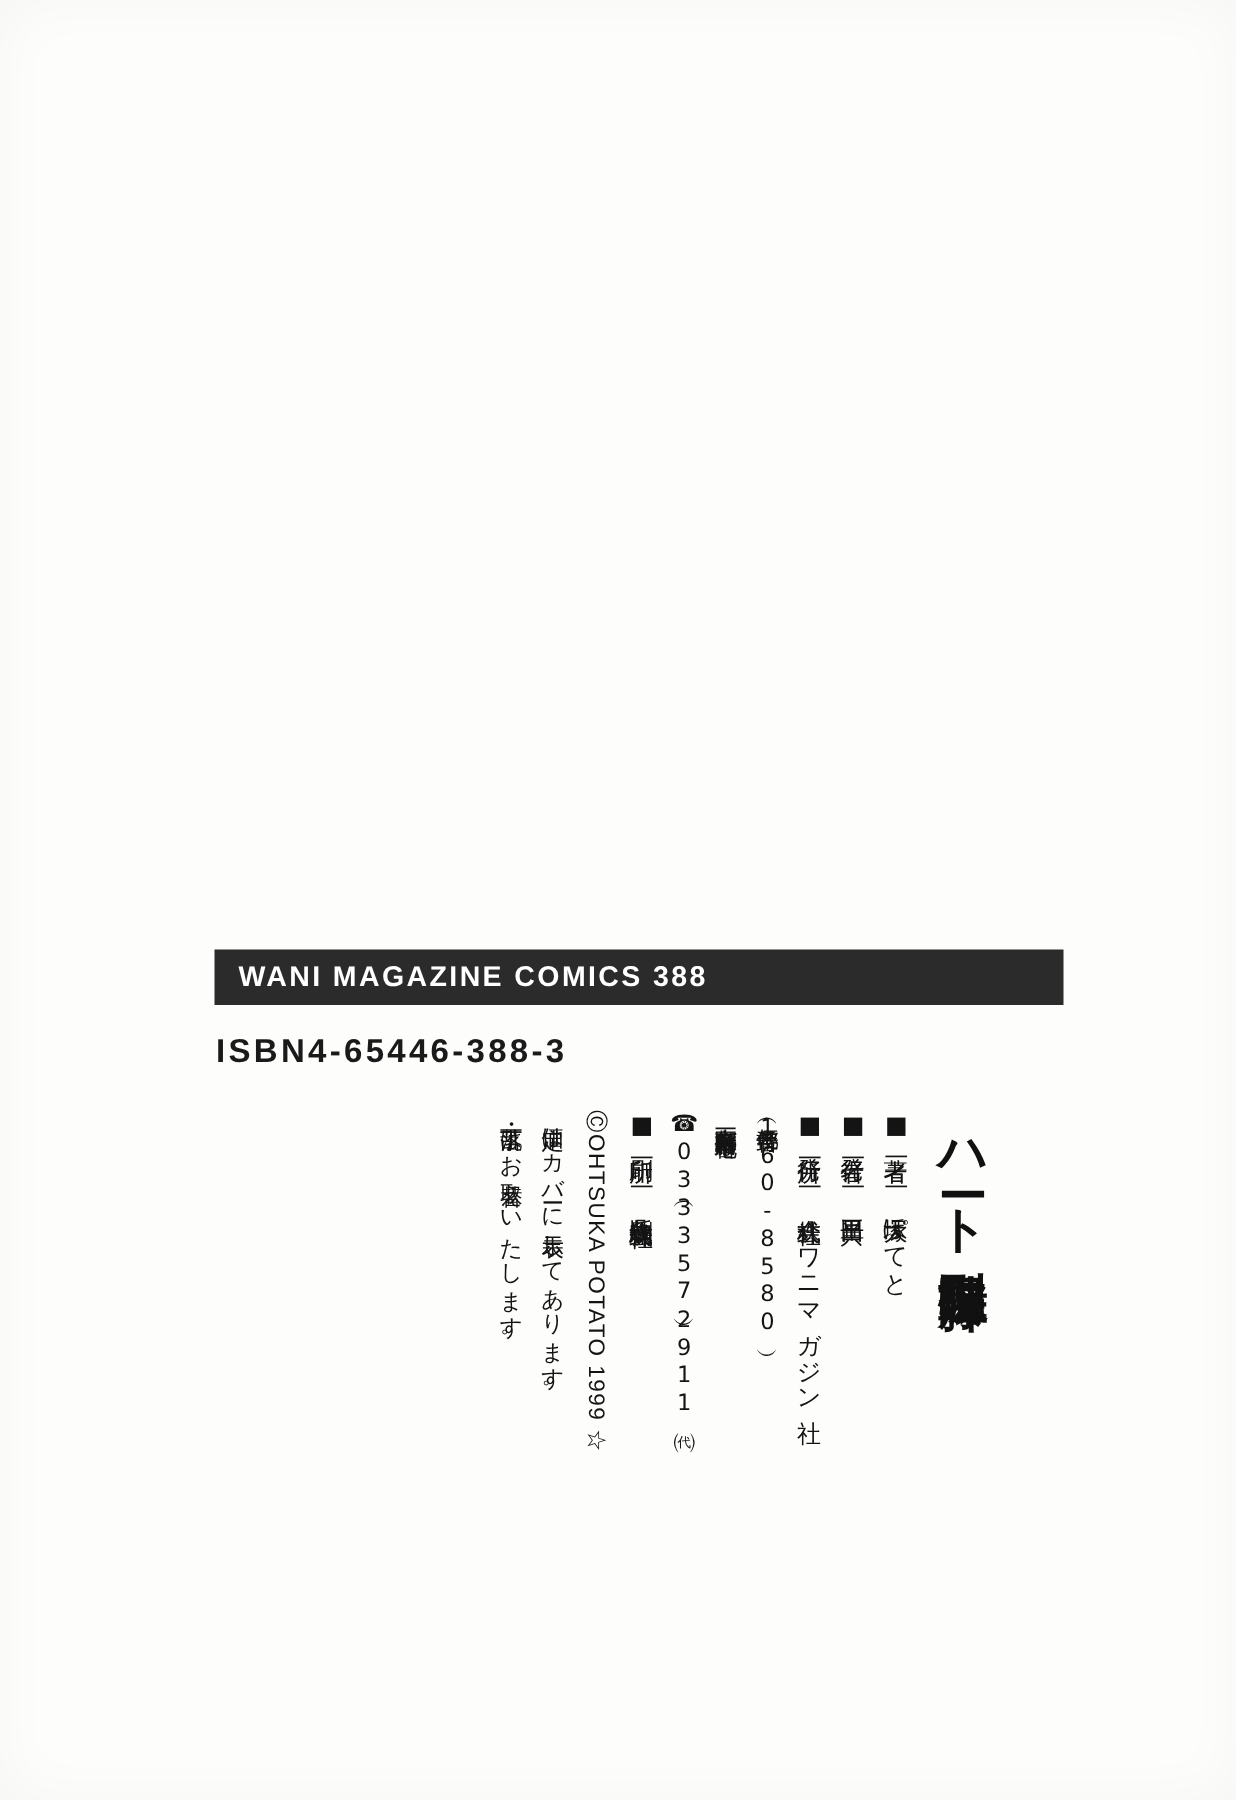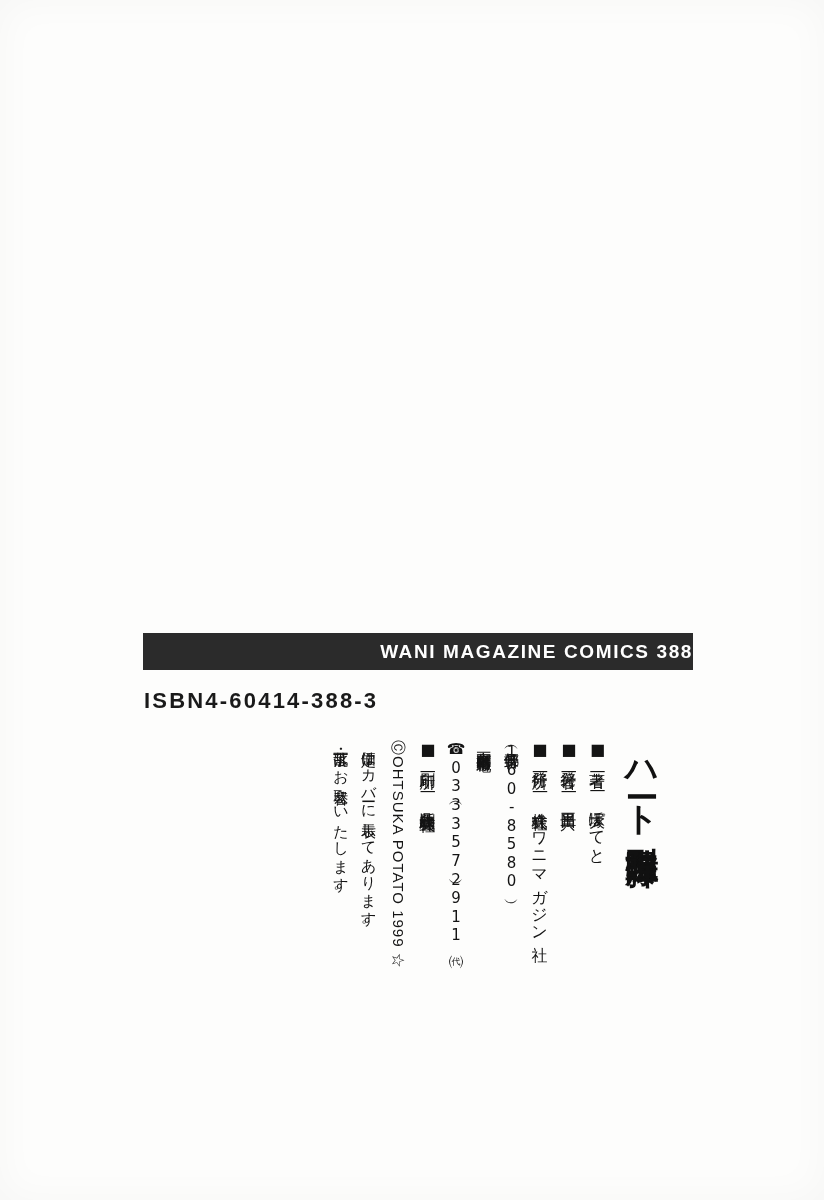--- a/index.html
+++ b/index.html
@@ -26,25 +26,26 @@
   .series-banner {
     position: absolute;
     left: 143px;
     top: 633px;
     width: 550px;
     height: 37px;
     background: #2b2b2b;
     color: #ffffff;
     display: flex;
     align-items: center;
-    justify-content: flex-end;
+    justify-content: flex-start;
     letter-spacing: 1.6px;
     font-size: 19px;
     font-weight: bold;
     font-family: "Liberation Sans", sans-serif;
+    padding-left: 16px;
   }
 
   
   .isbn {
     position: absolute;
     left: 144px;
     top: 688px;
     font-family: "Liberation Sans", sans-serif;
     font-size: 22px;
     font-weight: bold;
@@ -114,21 +115,21 @@
 </style>
 </head>
 <body>
 
 <div class="page">
 
   <div class="series-banner">
     <span>WANI MAGAZINE COMICS 388</span>
   </div>
 
-  <div class="isbn">ISBN4-60414-388-3</div>
+  <div class="isbn">ISBN4-65446-388-3</div>
 
   <div class="colophon">
 
     <div class="title-vert">ハート型時限爆弾</div>
 
     <div class="col-entry">■著者——大塚ぽてと</div>
 
     <div class="col-entry">■発行者——平田昌兵</div>
 
     <div class="col-entry">■発行所——株式会社 ワニマガジン社</div>

